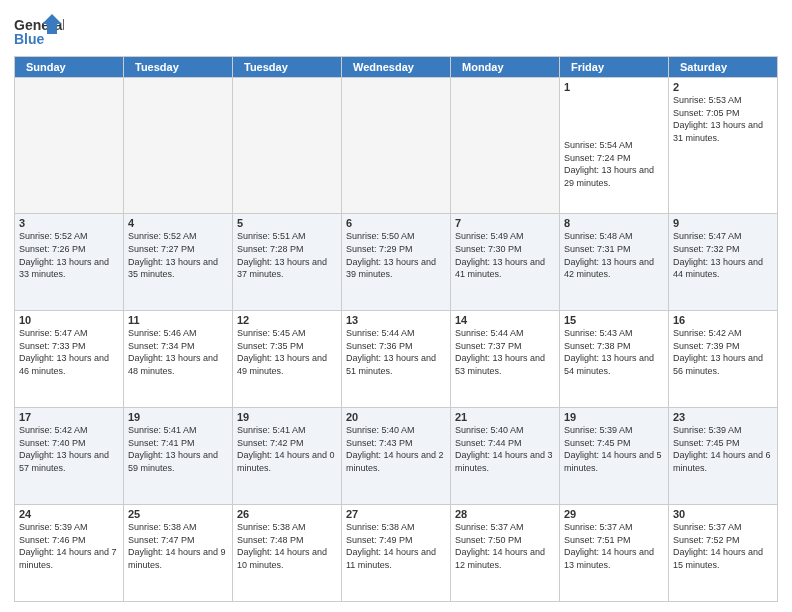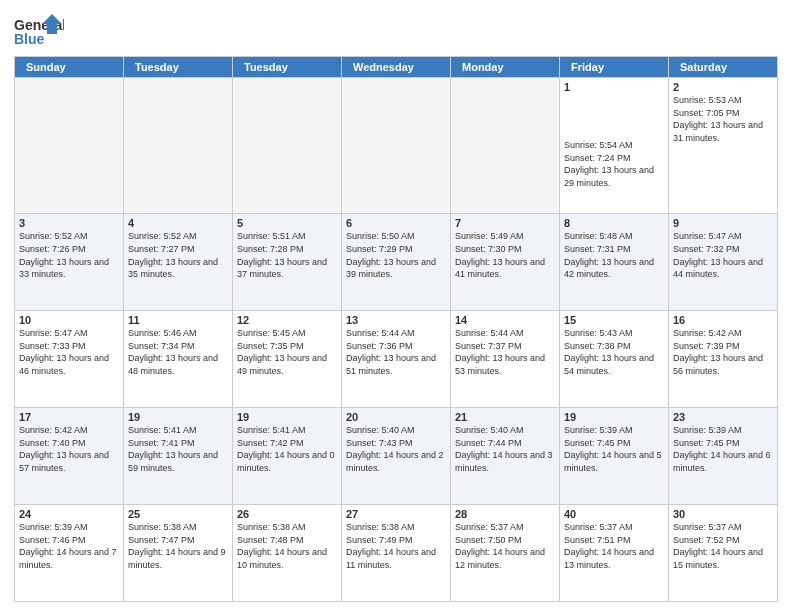--- a/index.html
+++ b/index.html
@@ -292,21 +292,21 @@
 Sunset: 7:49 PM
 Daylight: 14 hours and 11 minutes.</div>
           </td>
           <td>
             <span class="day-num">28</span>
             <div class="day-info" style="white-space: pre-line;">Sunrise: 5:37 AM
 Sunset: 7:50 PM
 Daylight: 14 hours and 12 minutes.</div>
           </td>
           <td>
-            <span class="day-num">40</span>
+            <span class="day-num">29</span>
             <div class="day-info" style="white-space: pre-line;">Sunrise: 5:37 AM
 Sunset: 7:51 PM
 Daylight: 14 hours and 13 minutes.</div>
           </td>
           <td>
             <span class="day-num">30</span>
             <div class="day-info" style="white-space: pre-line;">Sunrise: 5:37 AM
 Sunset: 7:52 PM
 Daylight: 14 hours and 15 minutes.</div>
           </td>

